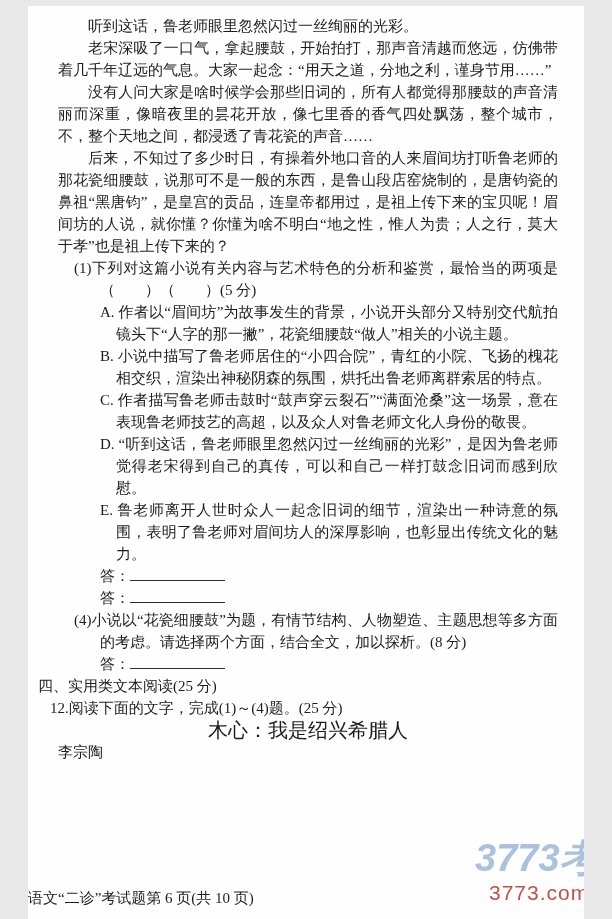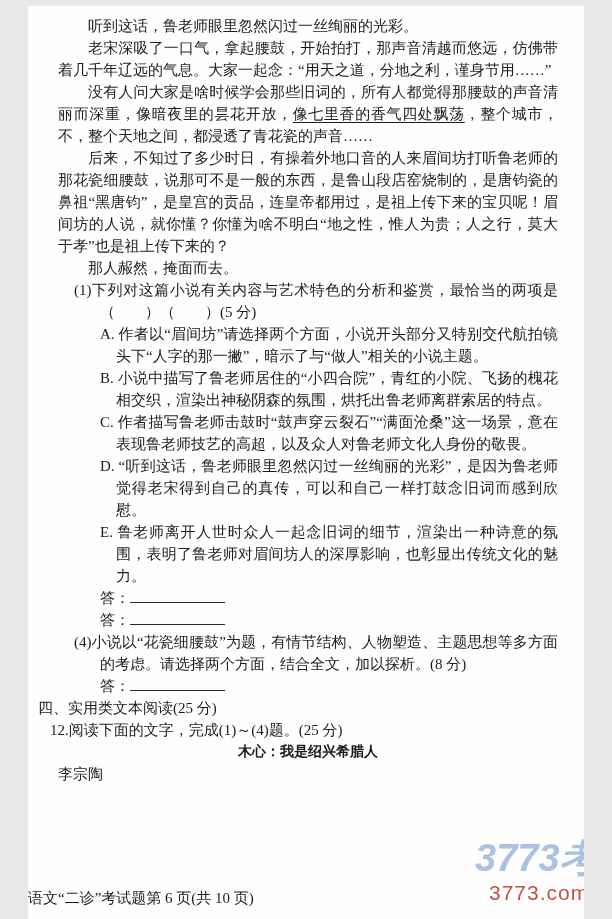--- a/index.html
+++ b/index.html
@@ -23,27 +23,26 @@
   .q { margin-left:16px; padding-left:26px; text-indent:-26px; text-align:justify; }
   .opt { margin-left:42px; padding-left:16px; text-indent:-16px; text-align:justify; }
   .ans { margin-left:42px; }
   .blank {
     display:inline-block;
     width:95px; height:14px;
     border-bottom:1.4px solid #2a2a2a;
     vertical-align:baseline;
   }
   .u {
-    text-decoration:underline;
     text-underline-offset:3px;
     text-decoration-thickness:1.2px;
   }
   .sec-heading { margin-left:-20px; font-weight:normal; }
   .q12 { margin-left:-8px; }
-  .essay-title { text-align:center; font-weight:bold; font-size:14px; }
+  .essay-title { text-align:center; font-weight:normal; font-size:20px; }
   .essay-author { text-align:left; }
   .footer {
     position:absolute;
     left:0; right:0; bottom:16px;
     text-align:left;
     font-size:15px;
     color:#1c1c1c;
   }
   .wm-gray {
     position:absolute;
@@ -78,25 +77,24 @@
 </head>
 <body>
 
 <div class="page">
   <div class="content">
 
     <p class="para">听到这话，鲁老师眼里忽然闪过一丝绚丽的光彩。</p>
     <p class="para">老宋深吸了一口气，拿起腰鼓，开始拍打，那声音清越而悠远，仿佛带着几千年辽远的气息。大家一起念：“用天之道，分地之利，谨身节用……”</p>
     <p class="para"><span>没有人问大家是啥时候学会那些旧词的，所有人都觉得那腰鼓的声音清丽而深重，像暗夜里的昙花开放，</span><span class="u">像七里香的香气四处飘荡</span><span>，整个城市，不，整个天地之间，都浸透了青花瓷的声音……</span></p>
     <p class="para">后来，不知过了多少时日，有操着外地口音的人来眉间坊打听鲁老师的那花瓷细腰鼓，说那可不是一般的东西，是鲁山段店窑烧制的，是唐钧瓷的鼻祖“黑唐钧”，是皇宫的贡品，连皇帝都用过，是祖上传下来的宝贝呢！眉间坊的人说，就你懂？你懂为啥不明白“地之性，惟人为贵；人之行，莫大于孝”也是祖上传下来的？</p>
-    <p class="para">那人赧然，掩面而去。</p>
 
     <div class="q"><span>(1)下列对这篇小说有关内容与艺术特色的分析和鉴赏，最恰当的两项是（　　）（　　）</span><span>(5 分)</span></div>
 
-    <div class="opt"><span>A.</span><span> </span><span>作者以“眉间坊”请选择两个方面，小说开头部分又特别交代航拍镜头下“人字的那一撇”，暗示了与“做人”相关的小说主题。</span></div>
+    <div class="opt"><span>A.</span><span> </span><span>作者以“眉间坊”为故事发生的背景，小说开头部分又特别交代航拍镜头下“人字的那一撇”，花瓷细腰鼓“做人”相关的小说主题。</span></div>
     <div class="opt"><span>B.</span><span> </span><span>小说中描写了鲁老师居住的“小四合院”，青红的小院、飞扬的槐花相交织，渲染出神秘阴森的氛围，烘托出鲁老师离群索居的特点。</span></div>
     <div class="opt"><span>C.</span><span> </span><span>作者描写鲁老师击鼓时“鼓声穿云裂石”“满面沧桑”这一场景，意在表现鲁老师技艺的高超，以及众人对鲁老师文化人身份的敬畏。</span></div>
     <div class="opt"><span>D.</span><span> </span><span>“听到这话，鲁老师眼里忽然闪过一丝绚丽的光彩”，是因为鲁老师觉得老宋得到自己的真传，可以和自己一样打鼓念旧词而感到欣慰。</span></div>
     <div class="opt"><span>E.</span><span> </span><span>鲁老师离开人世时众人一起念旧词的细节，渲染出一种诗意的氛围，表明了鲁老师对眉间坊人的深厚影响，也彰显出传统文化的魅力。</span></div>
 
     <div class="ans"><span>答：</span><span class="blank"></span></div>
 
     <div class="ans"><span>答：</span><span class="blank"></span></div>
 
     <div class="q">(4)小说以“花瓷细腰鼓”为题，有情节结构、人物塑造、主题思想等多方面的考虑。请选择两个方面，结合全文，加以探析。(8 分)</div>

